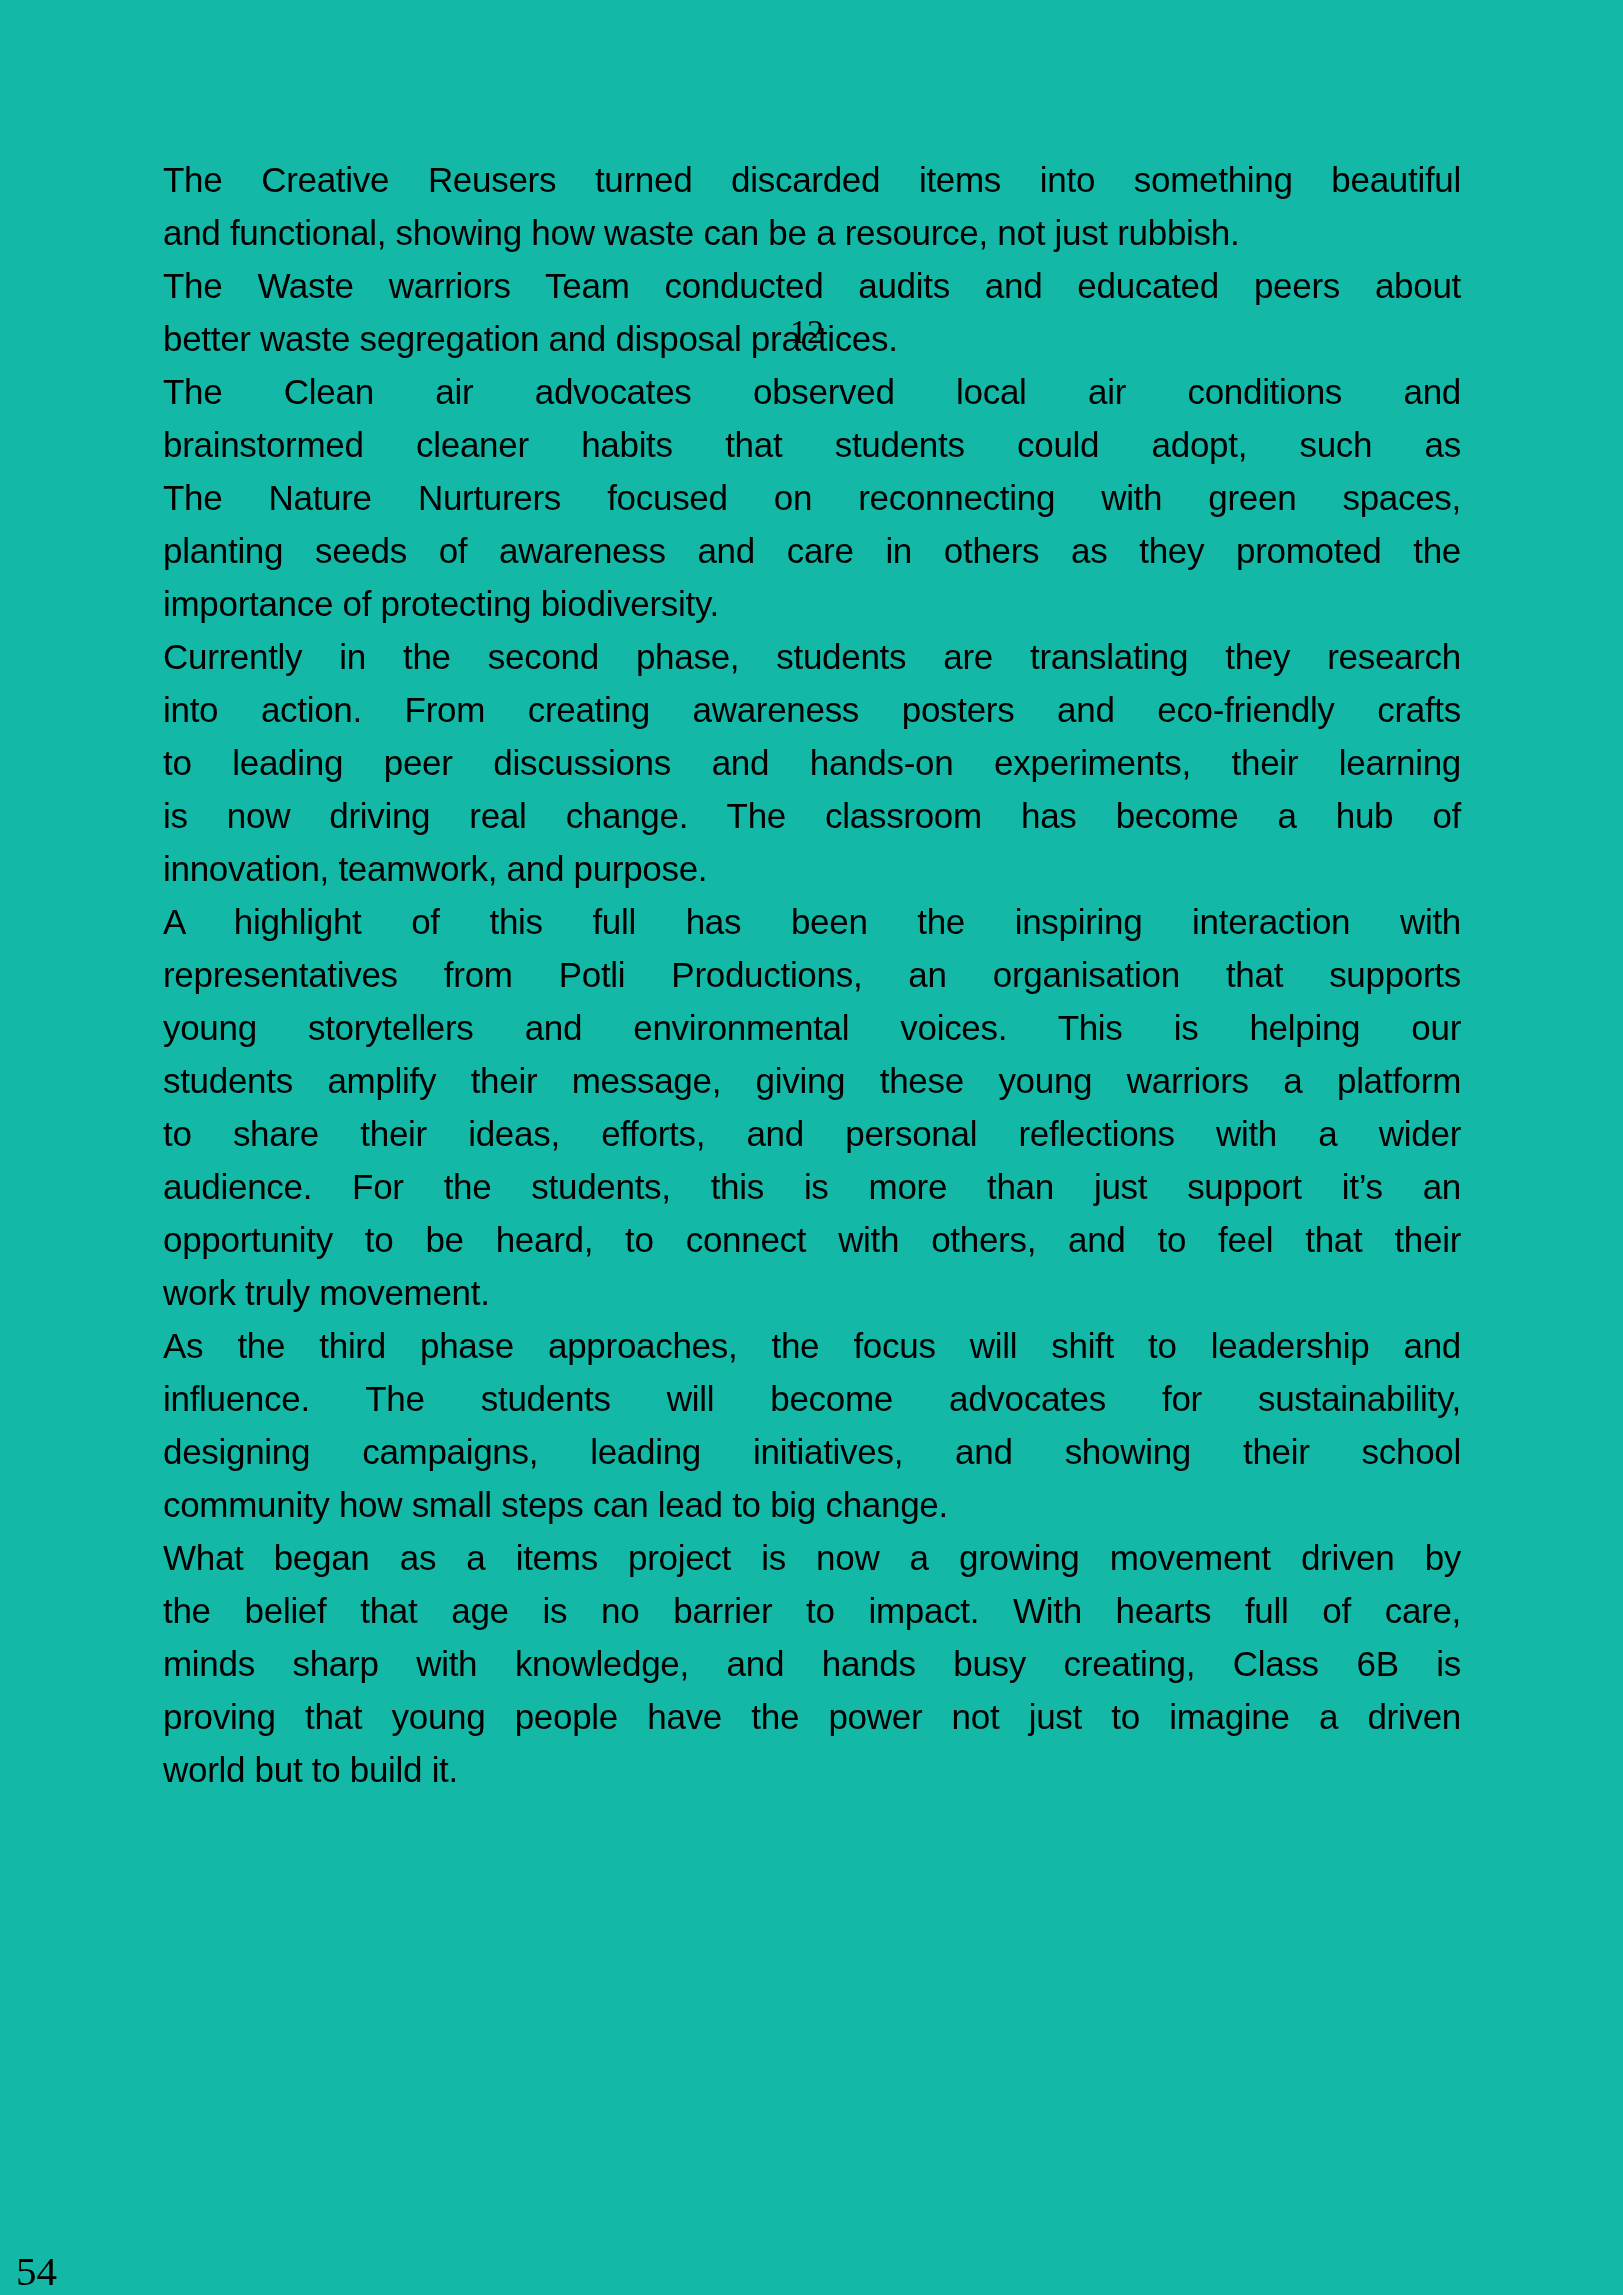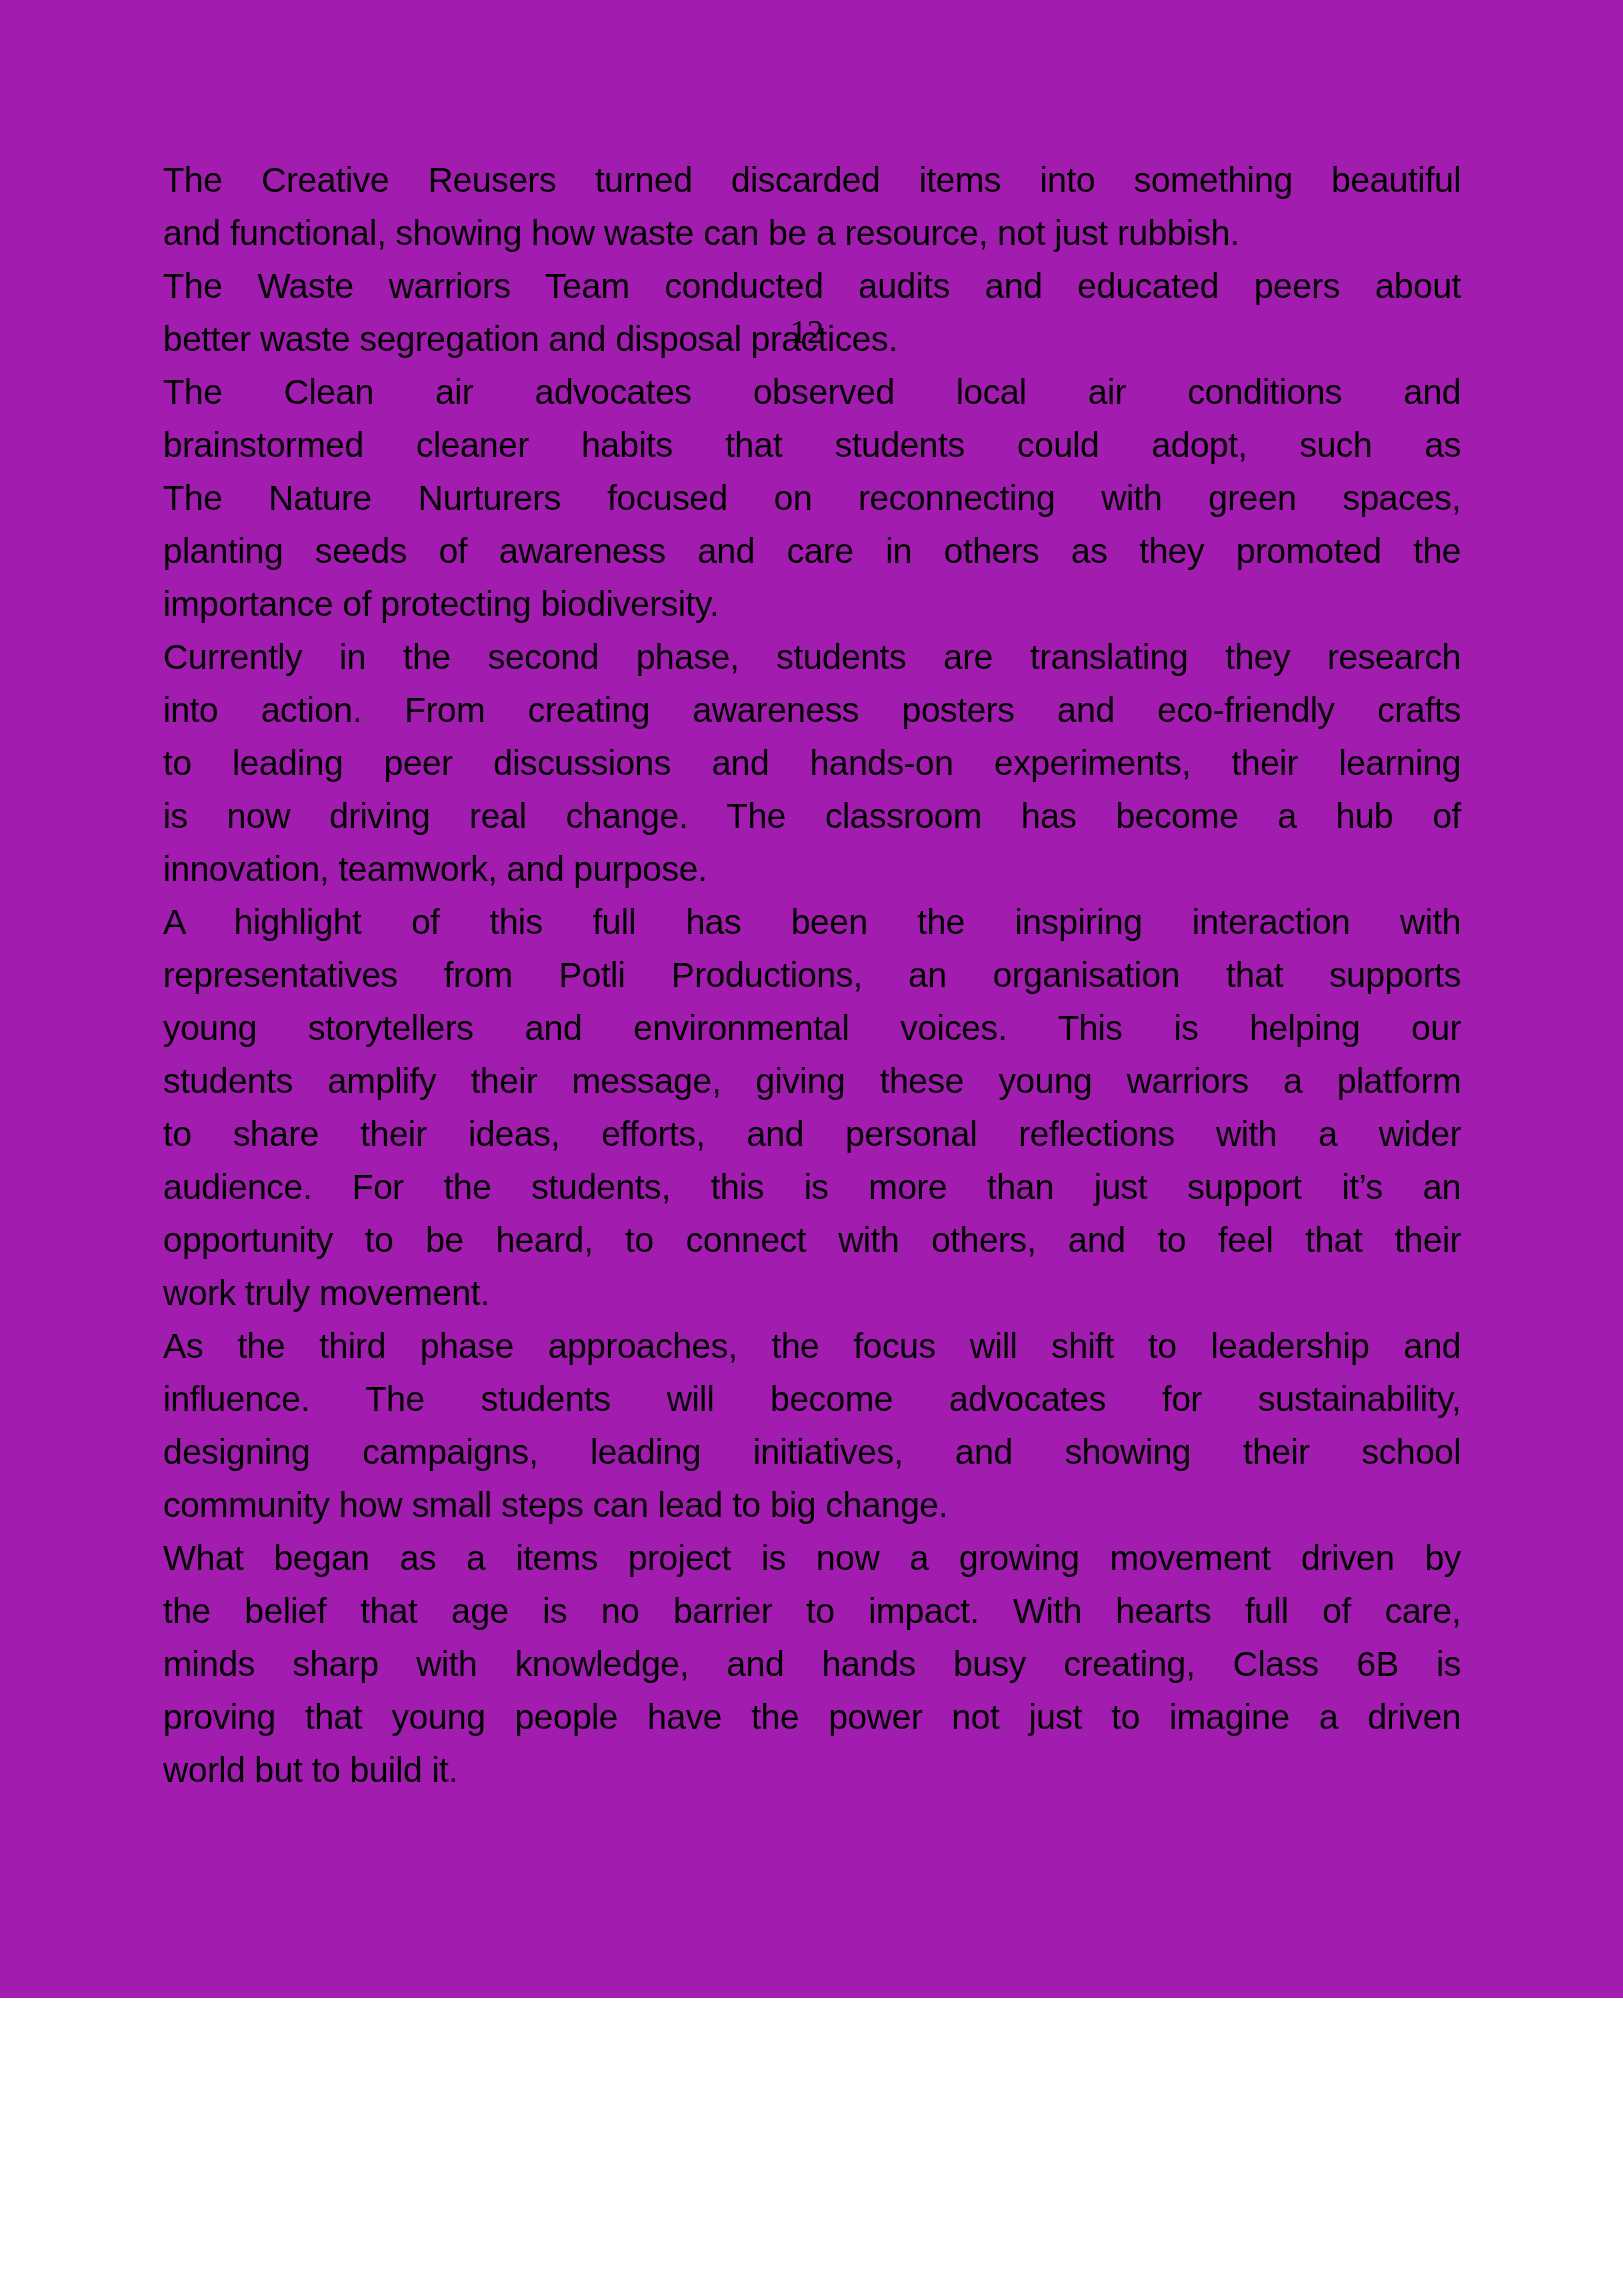--- a/index.html
+++ b/index.html
@@ -3,22 +3,22 @@
 <meta charset="utf-8">
 <style>
   html, body {
     margin: 0;
     padding: 0;
     background: #ffffff;
   }
   .page {
     position: relative;
     width: 1623px;
-    height: 1998px;
-    background: #a21caf;
+    height: 2295px;
+    background: #14b8a6;
     overflow: hidden;
     font-family: "Liberation Sans", sans-serif;
   }
   .body-text {
     position: absolute;
     left: 163px;
     top: 153px;
     width: 1298px;
     font-size: 35px;
     line-height: 53px;

